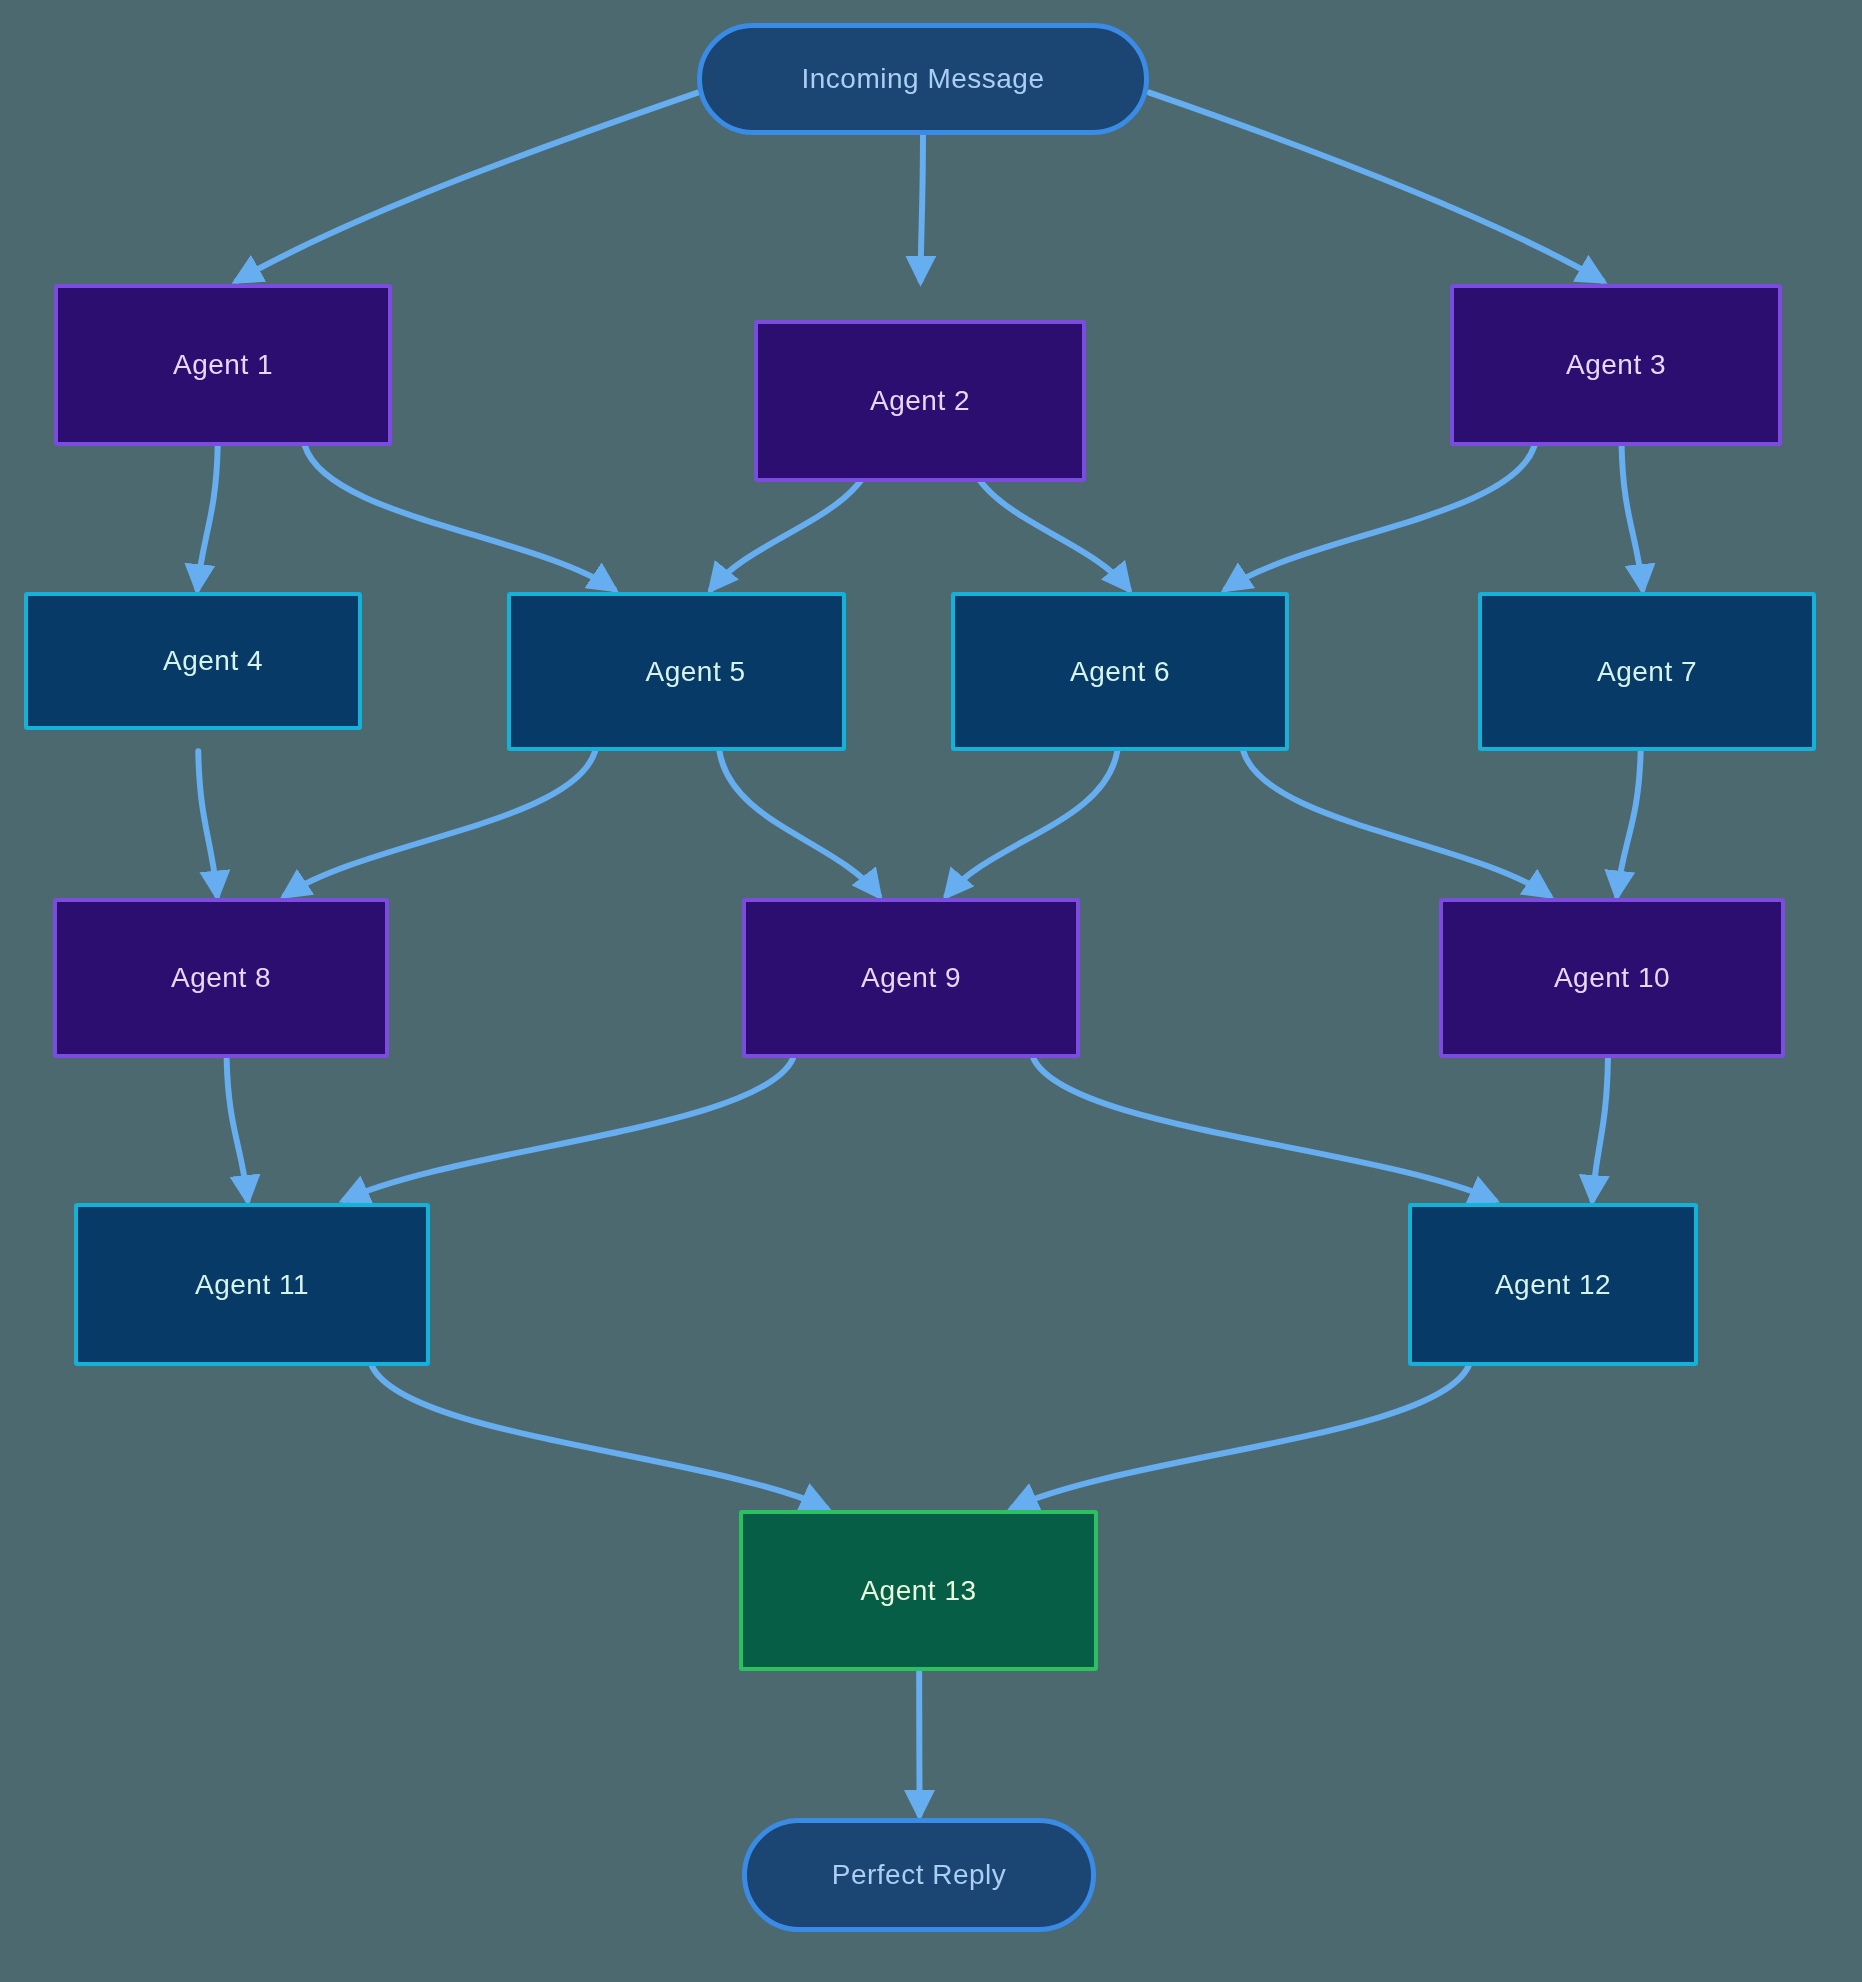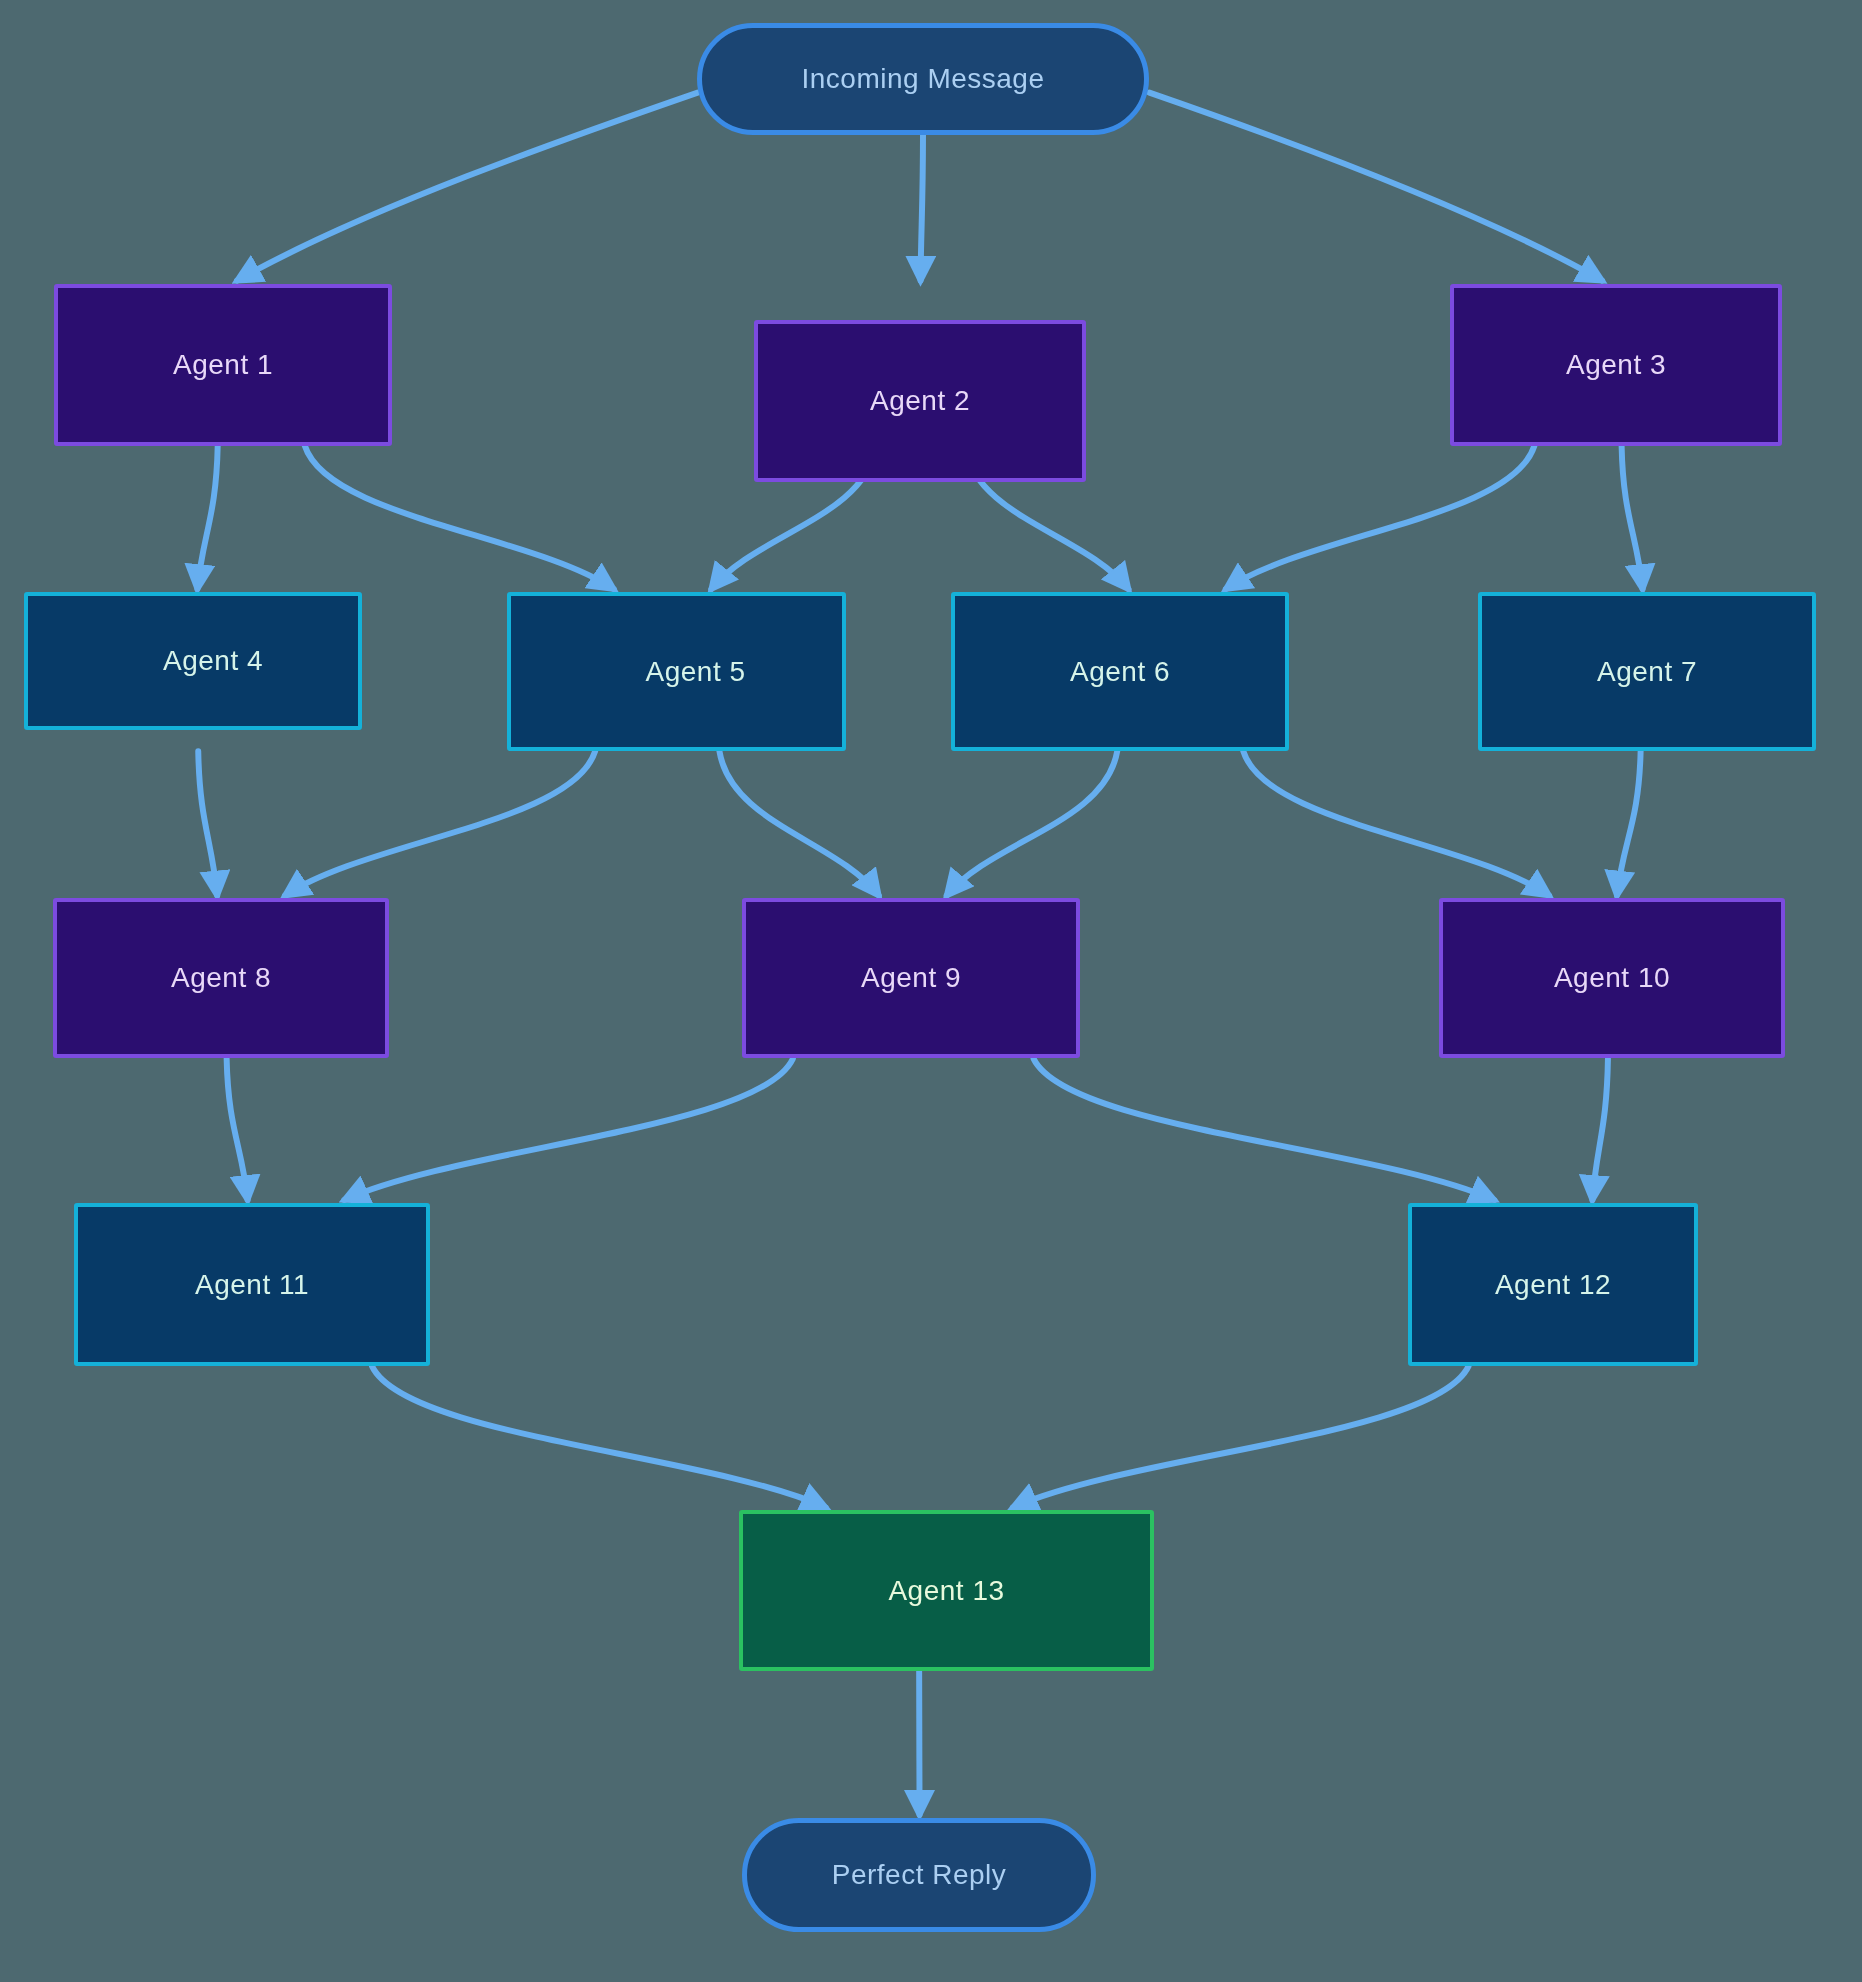--- a/index.html
+++ b/index.html
@@ -125,21 +125,21 @@
     </div>
   <div class="node purple" id="n-a10" style="left: 1439px; top: 898px; width: 346px; height: 160px;">
       <span class="label">Agent 10</span>
     </div>
   <div class="node navy" id="n-a11" style="left: 74px; top: 1203px; width: 356px; height: 163px;">
       <span class="label">Agent 11</span>
     </div>
   <div class="node navy" id="n-a12" style="left: 1408px; top: 1203px; width: 290px; height: 163px;">
       <span class="label">Agent 12</span>
     </div>
-  <div class="node green" id="n-a13" style="left: 739px; top: 1510px; width: 415px; height: 161px;">
+  <div class="node green" id="n-a13" style="left: 739px; top: 1510px; width: 359px; height: 161px;">
       <span class="label">Agent 13</span>
     </div>
   <div class="node pill" id="n-end" style="left: 742px; top: 1818px; width: 354px; height: 114px;">
       <span class="label">Perfect Reply</span>
     </div>
 
 </div>
 
 
 </body></html>

